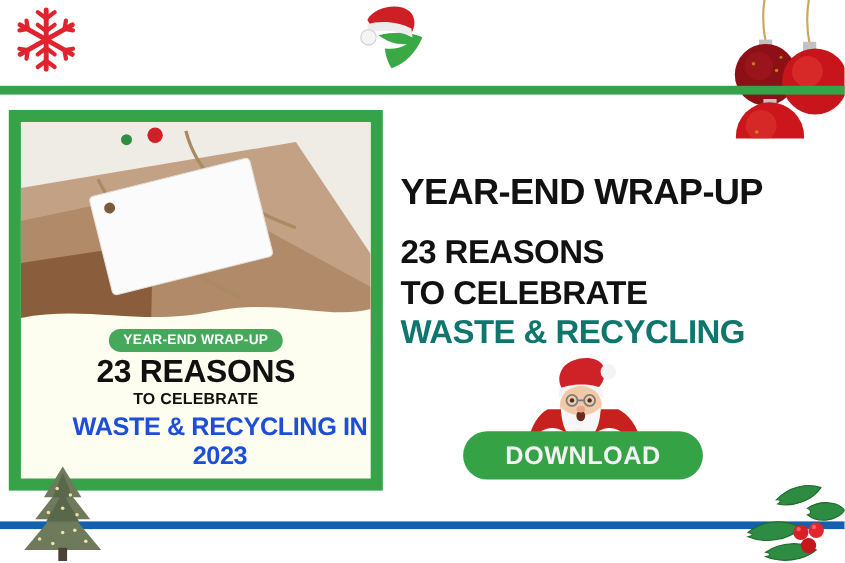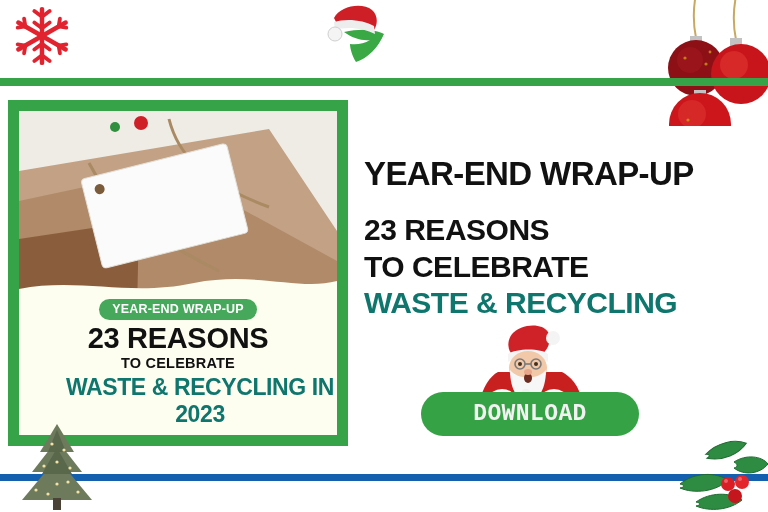--- a/index.html
+++ b/index.html
@@ -81,21 +81,21 @@
     color:#111111; letter-spacing:-.3px;
     line-height:1.02;
   }
   .t-celebrate {
     font-size:14.5px; font-weight:bold;
     color:#111111; letter-spacing:.2px;
     margin-top:1px;
   }
   .t-waste {
     font-size:23px; font-weight:bold;
-    color:#0f766e; letter-spacing:-.4px;
+    color:#1d4ed8; letter-spacing:-.4px;
     margin-top:3px;
     padding-left:44px;
   }
 
   
   .headline {
     position:absolute; left:364px; top:155px;
     font-size:33px; font-weight:bold;
     color:#111111;
     letter-spacing:-.6px;
@@ -116,21 +116,21 @@
     position:absolute; left:468px; top:322px;
     width:126px; height:96px;
   }
   .download-btn {
     position:absolute; left:421px; top:392px;
     width:218px; height:44px;
     background:#35a245;
     border:none;
     border-radius:22px;
     color:#f2f2f2;
-    font-family:Liberation Mono, monospace;
+    font-family:Liberation Sans, sans-serif;
     font-size:23px; font-weight:bold;
     letter-spacing:.4px;
     cursor:pointer;
   }
 
   
   .xmas-tree {
     position:absolute; left:14px; top:424px;
     width:86px; height:88px;
   }

